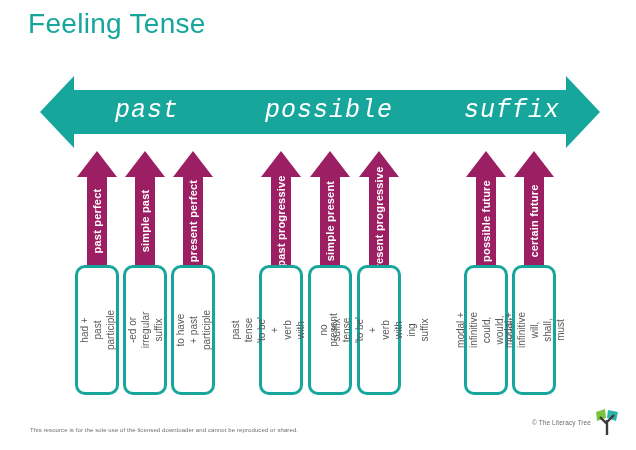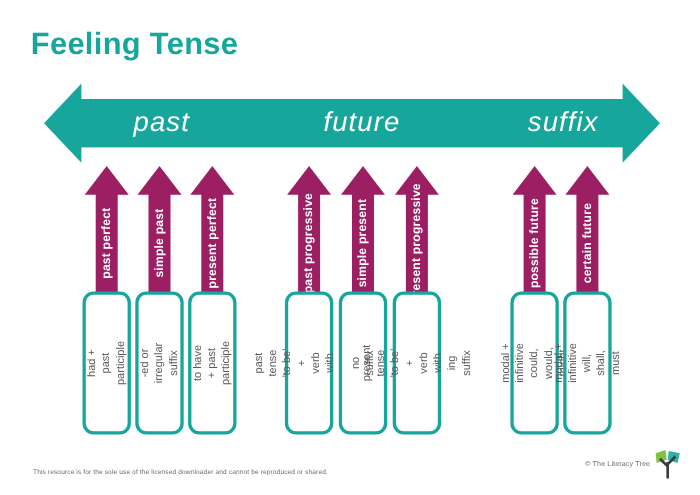--- a/index.html
+++ b/index.html
@@ -2,39 +2,39 @@
 <html><head>
 <meta charset="utf-8">
 <style>
   html,body{margin:0;padding:0;background:#fff;}
   #page{
     position:relative;width:636px;height:450px;background:#ffffff;
     font-family:"Liberation Sans",sans-serif;overflow:hidden;
   }
   
   #title{
-    position:absolute;left:28px;top:24px;
-    font-size:28px;font-weight:700;letter-spacing:.3px;color:#17a69b;
+    position:absolute;left:28px;top:8px;
+    font-size:28px;font-weight:400;letter-spacing:.3px;color:#17a69b;
   }
   
   .tl-bar{position:absolute;left:73px;top:90px;width:494px;height:44px;background:#17a69b;}
   .tl-head-left{
     position:absolute;left:40px;top:76px;width:0;height:0;
     border-top:36px solid transparent;border-bottom:36px solid transparent;
     border-right:34px solid #17a69b;
   }
   .tl-head-right{
     position:absolute;left:566px;top:76px;width:0;height:0;
     border-top:36px solid transparent;border-bottom:36px solid transparent;
     border-left:34px solid #17a69b;
   }
   .tl-label{
     position:absolute;top:90px;height:44px;line-height:42px;
     transform:translateX(-50%);
-    color:#ffffff;font-family:Liberation Sans, sans-serif;font-style:italic;
+    color:#ffffff;font-family:Liberation Mono, monospace;font-style:italic;
     font-size:25px;letter-spacing:1px;white-space:nowrap;
   }
   
   .column{position:absolute;top:151px;width:60px;height:246px;}
   .arrow-head{
     position:absolute;top:0;left:50%;transform:translateX(-50%);
     width:0;height:0;
     border-left:20px solid transparent;border-right:20px solid transparent;
     border-bottom:26px solid #9c1e63;
   }
@@ -75,21 +75,21 @@
 
 <div id="page">
 
   <div id="title">Feeling Tense</div>
 
   <div>
     <div class="tl-head-left"></div>
     <div class="tl-bar"></div>
     <div class="tl-head-right"></div>
     <div class="tl-label" style="left:147px">past</div>
-    <div class="tl-label" style="left:329px">future</div>
+    <div class="tl-label" style="left:329px">possible</div>
     <div class="tl-label" style="left:512px">suffix</div>
   </div>
 
   <div class="column" style="left:67px">
     <div class="arrow-head"></div>
     <div class="arrow-shaft"></div>
     <div class="arrow-label">past perfect</div>
     <div class="tense-box"></div>
     <div class="box-label">had +
 past participle</div>

